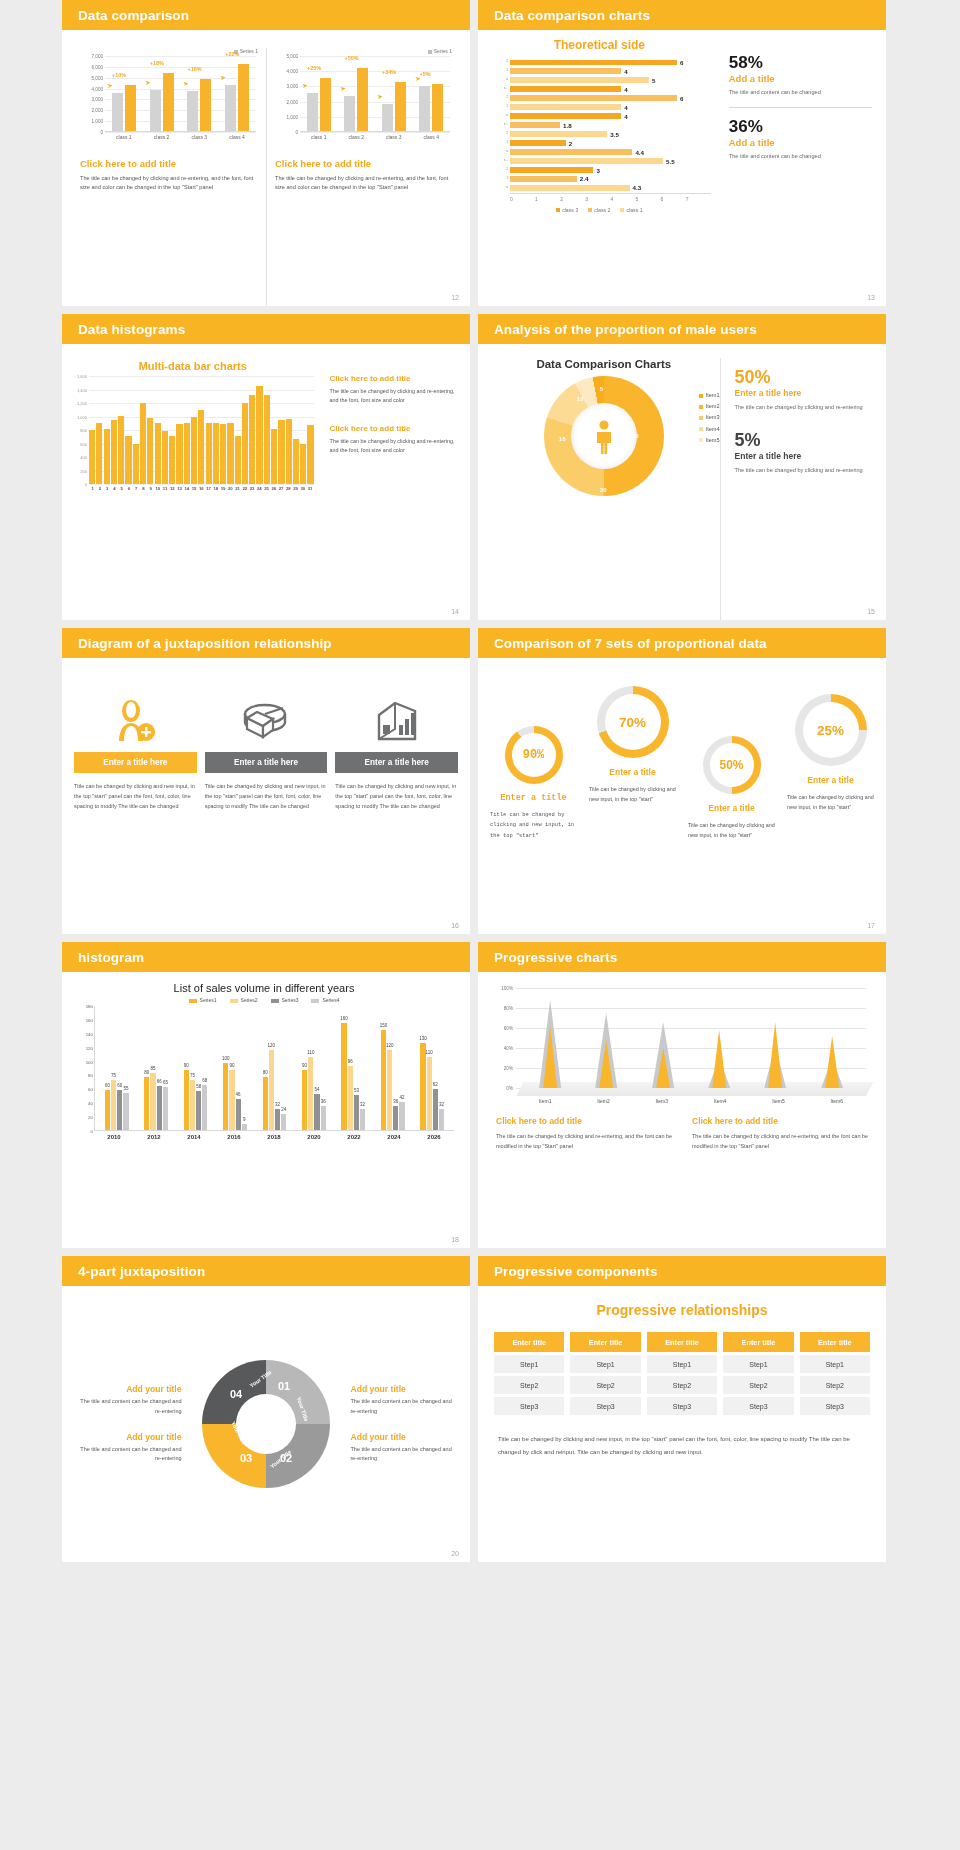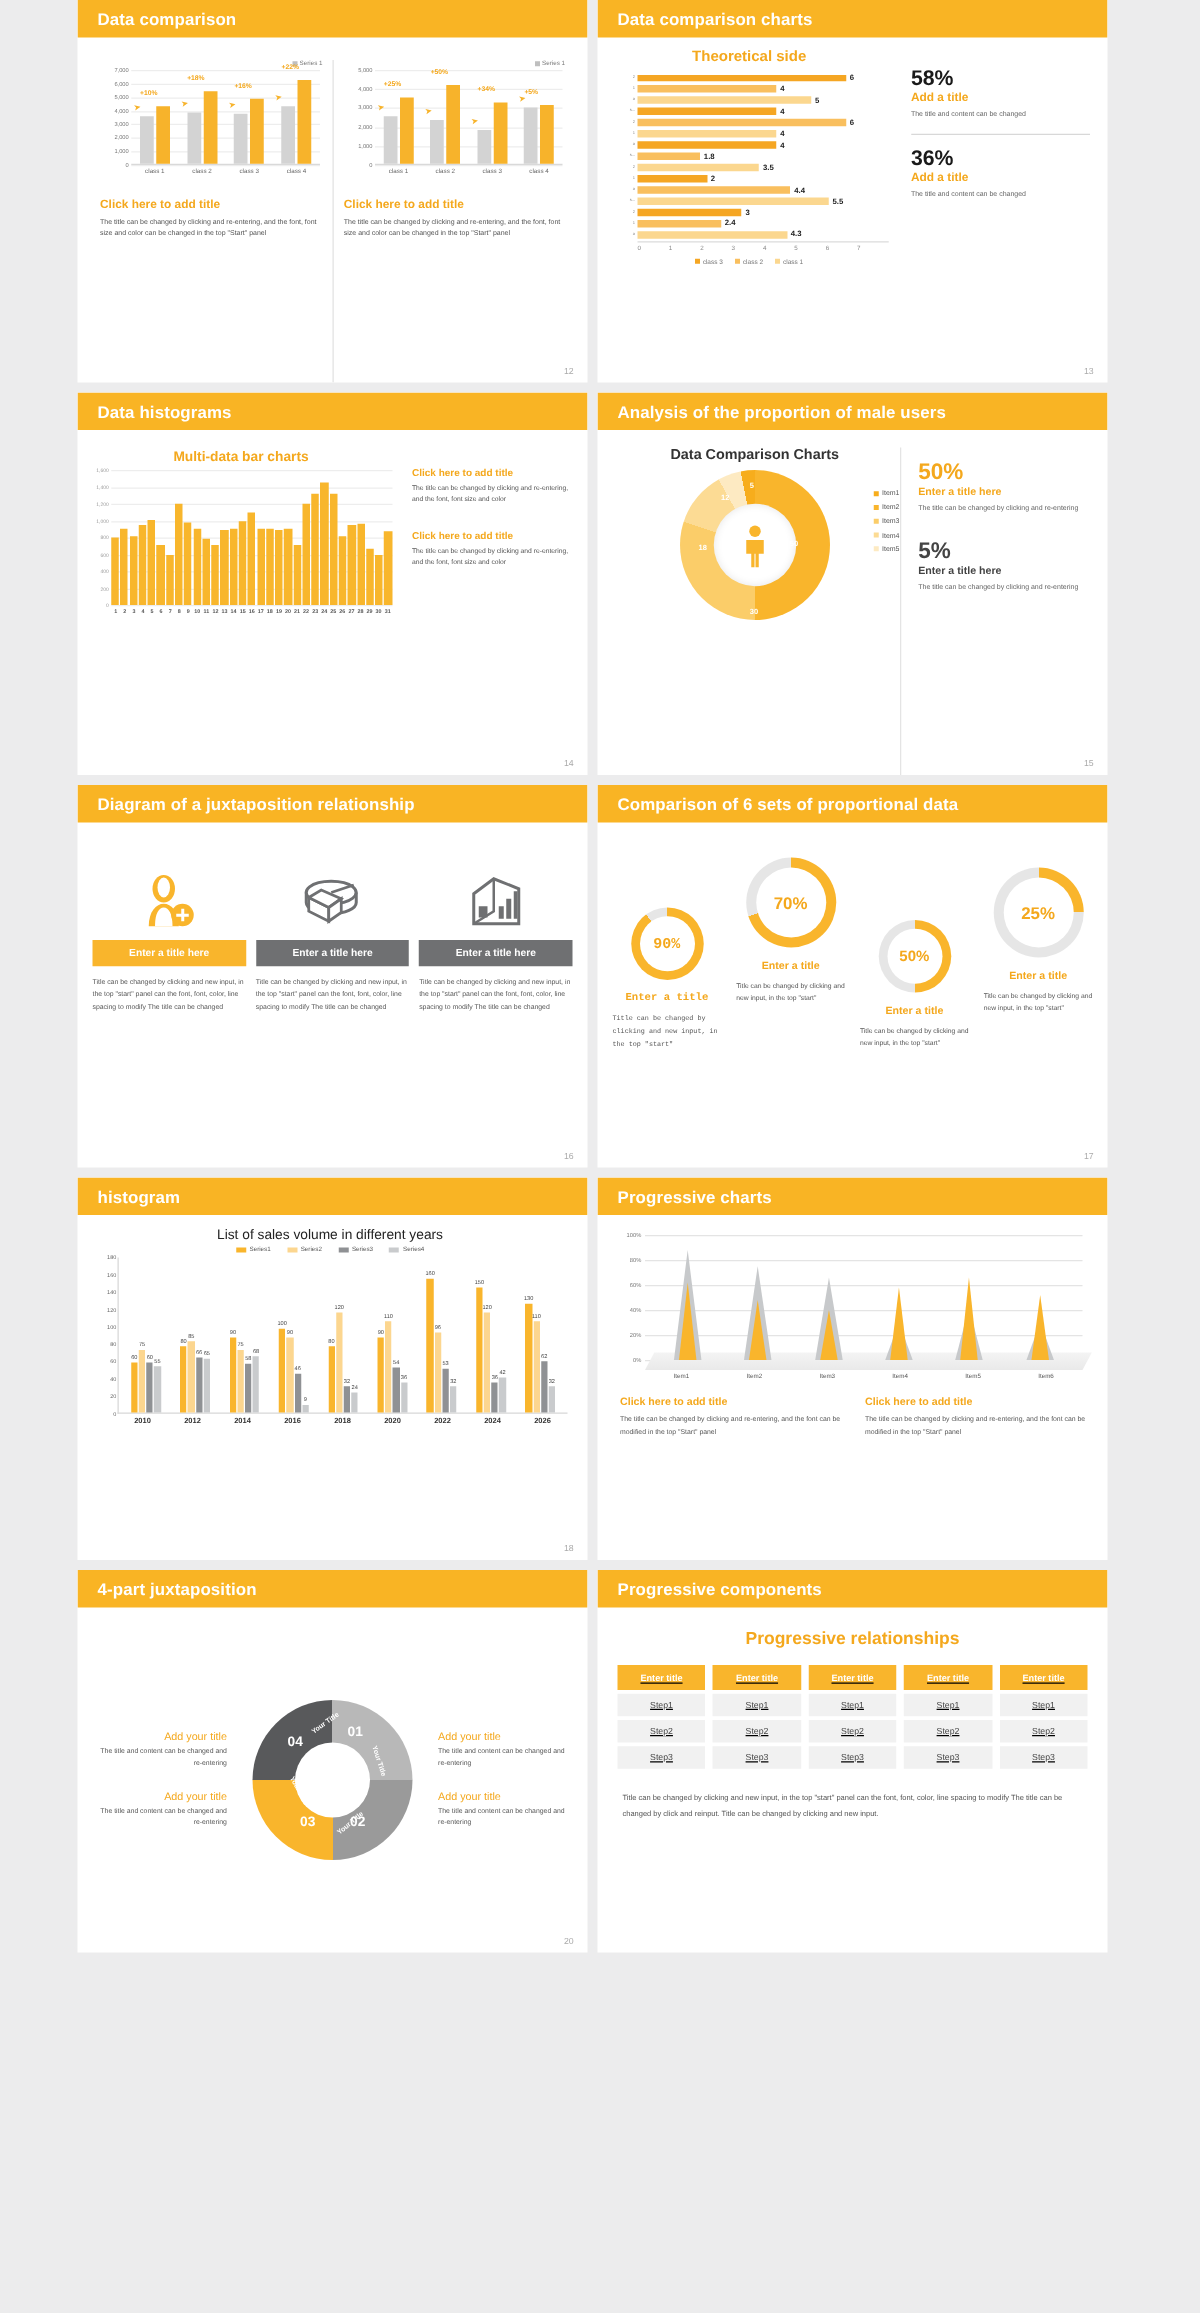--- a/index.html
+++ b/index.html
@@ -172,34 +172,34 @@
   .s19x span{ flex:1; text-align:center;}
   .s19bot{ display:flex; padding:8px 16px 0 18px; gap:18px;}
   .s19bot > div{ flex:1;}
   .s19h{ font-size:8.5px; font-weight:bold; color:#f4a81d;}
   .s19p{ font-size:5.5px; color:#555; margin-top:5px; line-height:1.85;}
 
   
   .s20wrap{ display:flex; align-items:center; height:100%; padding:0 12px;}
   .s20side{ width:28%;}
   .s20mid{ width:44%; display:flex; align-items:center; justify-content:center;}
-  .s20h{ font-size:8.6px; font-weight:normal; color:#f4a81d;}
+  .s20h{ font-size:8.6px; font-weight:bold; color:#f4a81d;}
   .s20p{ font-size:5.5px; color:#555; margin-top:3px; line-height:1.7;}
   .s20block{ margin:16px 0;}
   .s20block.r{ text-align:left;}
   .ringchart{ position:relative; width:128px; height:128px;}
   .ringchart .seg{ position:absolute; inset:0; border-radius:50%;}
   .rhole{ position:absolute; left:34px; top:34px; width:60px;height:60px;border-radius:50%;background:#fff;}
   .rnum{ position:absolute; font-size:11px; font-weight:bold; color:#fff;}
   .rtxt{ position:absolute; font-size:5.6px; color:#fff; font-weight:bold;}
 
   
   .s21title{ text-align:center; font-size:14px; font-weight:bold; color:#f4a81d; margin:16px 0 14px 0;}
   .s21tbl{ display:flex; gap:6px; padding:0 16px;}
-  .s21col{ flex:1;text-decoration:underline;}
+  .s21col{ flex:1;}
   .s21head{ background:#f9b52c; color:#fff; font-size:7.3px; font-weight:bold; text-align:center; padding:5.5px 0; }
   .s21cell{ background:#f1f1f1; color:#444; font-size:7px; text-align:center; padding:5.5px 0; margin-top:3px;}
   .s21p{ font-size:6px; color:#555; line-height:2.1; padding:18px 20px 0 20px;}
 </style>
 </head>
 <body>
 
 <div class="grid">
 
   <div class="slide">
@@ -644,21 +644,21 @@
           </div>
           <div class="s16btn gr">Enter a title here</div>
           <div class="s16p">Title can be changed by clicking and new input, in the top "start" panel can the font, font, color, line spacing to modify The title can be changed</div>
         </div>
       </div>
       <div class="pgnum">16</div>
     </div>
   </div>
 
   <div class="slide">
-    <div class="slide-hdr">Comparison of 6 sets of proportional data</div>
+    <div class="slide-hdr">Comparison of 7 sets of proportional data</div>
     <div class="body">
       <div class="s17wrap" id="s17wrap">
           <div class="s17col" style="padding-top: 40px; font-family: Liberation Mono, monospace;">
             <div class="ring" style="background: conic-gradient(rgb(249, 181, 44) 0deg, rgb(249, 181, 44) 324deg, rgb(230, 230, 230) 324deg, rgb(230, 230, 230) 360deg);">
               <div class="inner">90%</div>
             </div>
             <div class="s17ttl">Enter a title</div>
             <div class="s17p">Title can be changed by clicking and new input, in the top "start"</div>
           </div>
           <div class="s17col" style="padding-top: 0px;">

